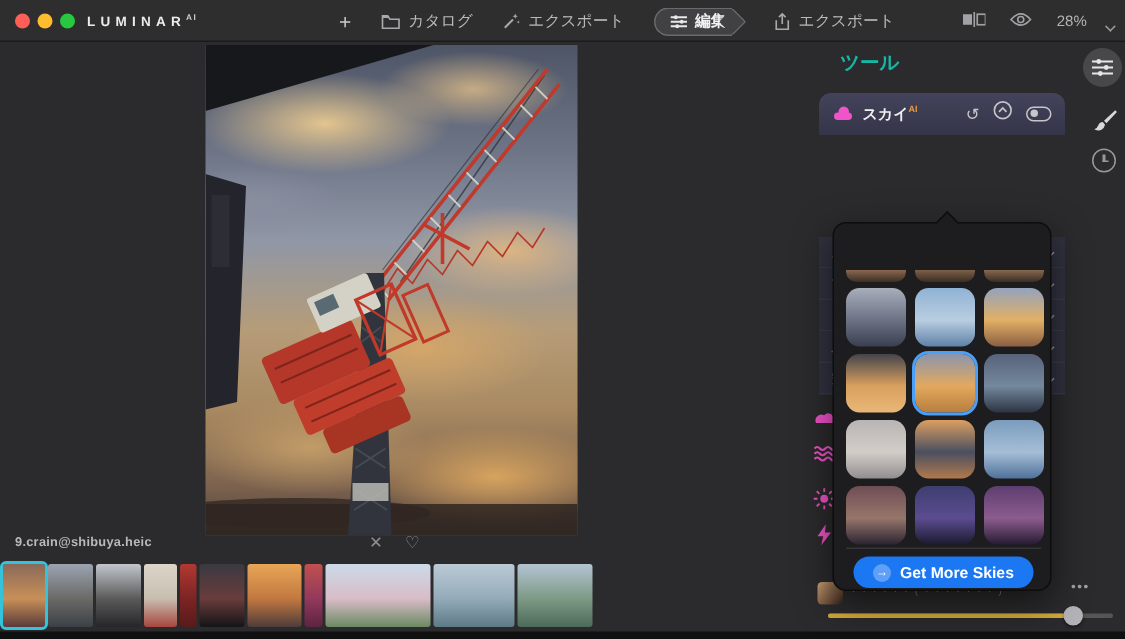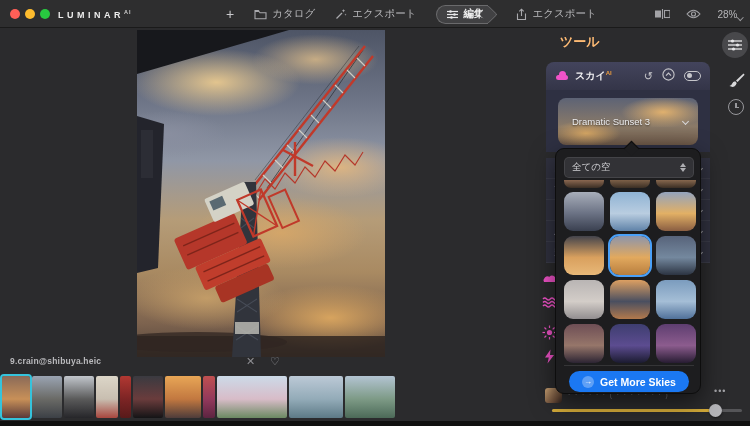--- a/index.html
+++ b/index.html
@@ -19,21 +19,21 @@
   .navicon { display:inline-flex; }
   #edit-pill { position:relative; display:flex; align-items:center; gap:5px;
     background:#414143; border:1px solid #6a6a6c; border-right:none;
     border-radius:10px 0 0 10px; height:19px; padding:0 4px 0 10px;
     color:#f0f0f0; font-size:10.5px; font-weight:bold; }
   #edit-pill .tail { position:absolute; right:-7px; top:2.2px; width:13px; height:13px;
     background:#414143; border-top:1px solid #6a6a6c; border-right:1px solid #6a6a6c;
     transform:rotate(45deg); border-radius:2px; }
   #topbar-right { position:absolute; right:8px; top:0; height:28px; display:flex;
     align-items:center; gap:16px; color:#a2a2a6; }
-  #zoom-ctl { font-size:10px; color:#b5b5b8; display:flex; align-items:flex-end; gap:0; }
+  #zoom-ctl { font-size:10px; color:#b5b5b8; display:flex; align-items:flex-end; gap:13px; }
   .chev { width:6px; height:6px; border-right:1.4px solid #9a9a9e;
     border-bottom:1.4px solid #9a9a9e; transform:rotate(45deg); display:inline-block; }
 
   
   #photo { position:absolute; left:137px; top:30px; width:248px; height:327px;
     background:
       radial-gradient(ellipse 120px 48px at 32% 16%, rgba(233,201,143,.95), rgba(233,201,143,0) 70%),
       radial-gradient(ellipse 90px 36px at 72% 9%, rgba(216,184,135,.85), rgba(216,184,135,0) 70%),
       radial-gradient(ellipse 85px 34px at 12% 32%, rgba(138,143,160,.9), rgba(138,143,160,0) 70%),
       radial-gradient(ellipse 100px 42px at 82% 42%, rgba(227,183,127,.9), rgba(227,183,127,0) 72%),
@@ -48,21 +48,21 @@
   #filename { position:absolute; left:10px; top:356px; font-size:8.5px; font-weight:bold;
     color:#b9b9bc; letter-spacing:.2px; }
   #img-close { position:absolute; left:246px; top:355px; color:#8e8e92; font-size:11px; }
   #img-fav   { position:absolute; left:270px; top:355px; color:#8e8e92; font-size:11px; }
   #filmstrip { position:absolute; left:2px; top:376px; height:42px; display:flex; gap:2px; }
   .fthumb { height:42px; border-radius:2px; flex:0 0 auto; }
   .fthumb.sel { outline:2px solid #35c3dc; outline-offset:0; }
   #bottom-strip { position:absolute; left:0; top:421px; width:750px; height:5px; background:#101010; }
 
   
-  #tools-title { position:absolute; left:560px; top:33px; color:#fdba74;
+  #tools-title { position:absolute; left:560px; top:33px; color:#14b8a6;
     font-size:13px; font-weight:bold; }
   #sky-panel-header { position:absolute; left:546px; top:62px; width:164px; height:28px;
     border-radius:8px 8px 0 0; background:linear-gradient(180deg,#43445c,#343548);
     display:flex; align-items:center; padding:0 9px; gap:6px; }
   .cloud-ic { position:relative; width:14px; height:8px; }
   .cloud-ic:before { content:""; position:absolute; left:1px; bottom:0; width:12px; height:5px;
     background:#f153c9; border-radius:3px; }
   .cloud-ic:after { content:""; position:absolute; left:3.5px; bottom:2px; width:7px; height:7px;
     background:#f153c9; border-radius:50%; }
   #sky-label { color:#f0f0f2; font-size:10px; font-weight:bold; }
@@ -306,26 +306,20 @@
       <span>
         <svg width="13" height="13" viewBox="0 0 13 13">
             <circle cx="6.5" cy="6.5" r="5.6" fill="none" stroke="#c5c5ca" stroke-width="1.1"></circle>
             <path d="M4 7.6 L6.5 5 L9 7.6" fill="none" stroke="#c5c5ca" stroke-width="1.2"></path>
           </svg>
       </span>
       <span class="toggle-pill"></span>
     </span>
   </div>
 
-  <div id="sky-preview-wrap">
-    <div id="sky-preview">
-      <span id="sky-preview-label">Dramatic Sunset 3</span>
-      <span class="chev" style="width:5px;height:5px;border-color:#d8d8da;"></span>
-    </div>
-  </div>
 
   <div id="collapsed-rows">
       <div class="collapsed-row" style="top: 158px;">
         <span>ス</span>
         <span class="chev"></span>
       </div>
       <div class="collapsed-row" style="top: 179px;">
         <span>マ</span>
         <span class="chev"></span>
       </div>
@@ -379,27 +373,20 @@
   <div id="texture-thumb"></div>
   <div id="texture-label">· · · · · ·   ( · · · · · · · )</div>
   <div id="texture-menu">•••</div>
   <div id="amount-slider">
     <div id="amount-fill" style="width: 86%;"></div>
     <div id="amount-knob" style="left: calc(86% - 6px);"></div>
   </div>
 
   <div id="sky-popup">
     <div id="popup-notch"></div>
-    <div id="sky-filter">
-      <span>全ての空</span>
-      <span class="updown">
-          <span class="tri-up"></span>
-          <span class="tri-dn"></span>
-        </span>
-    </div>
     <div id="partial-row">
         <div class="psliver" style="background: linear-gradient(rgb(138, 103, 80), rgb(58, 46, 36));"></div>
         <div class="psliver" style="background: linear-gradient(rgb(125, 96, 72), rgb(58, 46, 36));"></div>
         <div class="psliver" style="background: linear-gradient(rgb(134, 103, 78), rgb(58, 46, 36));"></div>
       </div>
     <div id="sky-grid">
         <div class="sky-row">
           <div class="sthumb" style="background: linear-gradient(rgb(168, 174, 186), rgb(107, 114, 132) 55%, rgb(58, 64, 80));"></div>
           <div class="sthumb" style="background: linear-gradient(rgb(143, 179, 212), rgb(185, 205, 224) 55%, rgb(95, 130, 168));"></div>
           <div class="sthumb" style="background: linear-gradient(rgb(147, 163, 189), rgb(226, 176, 101) 55%, rgb(138, 94, 66));"></div>

